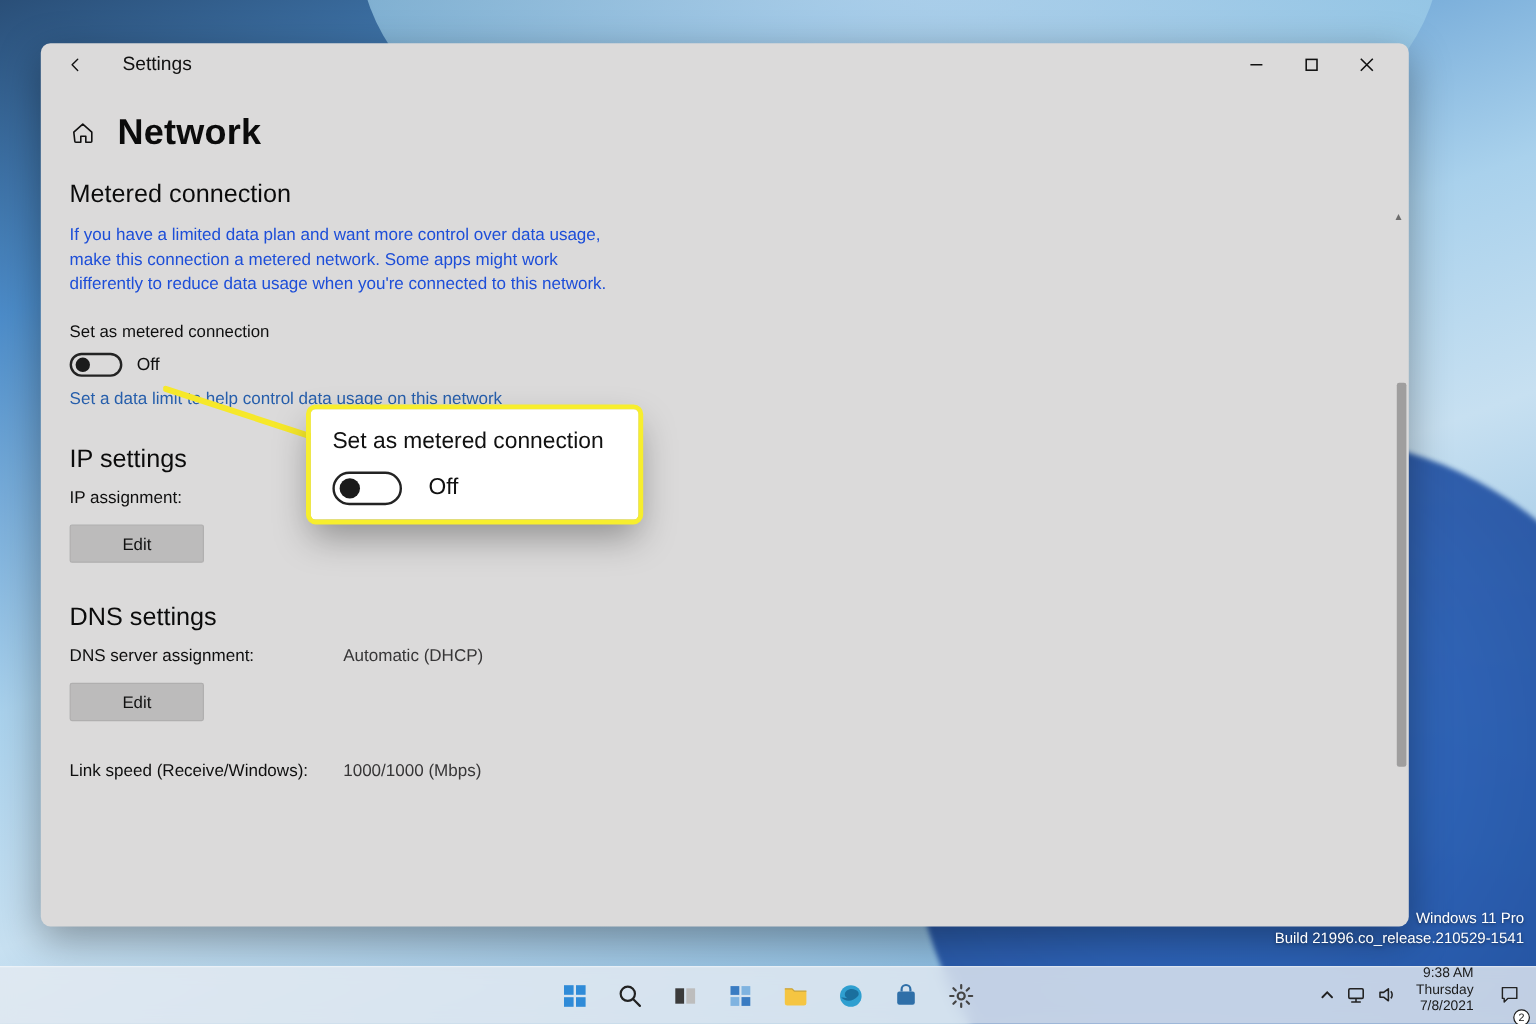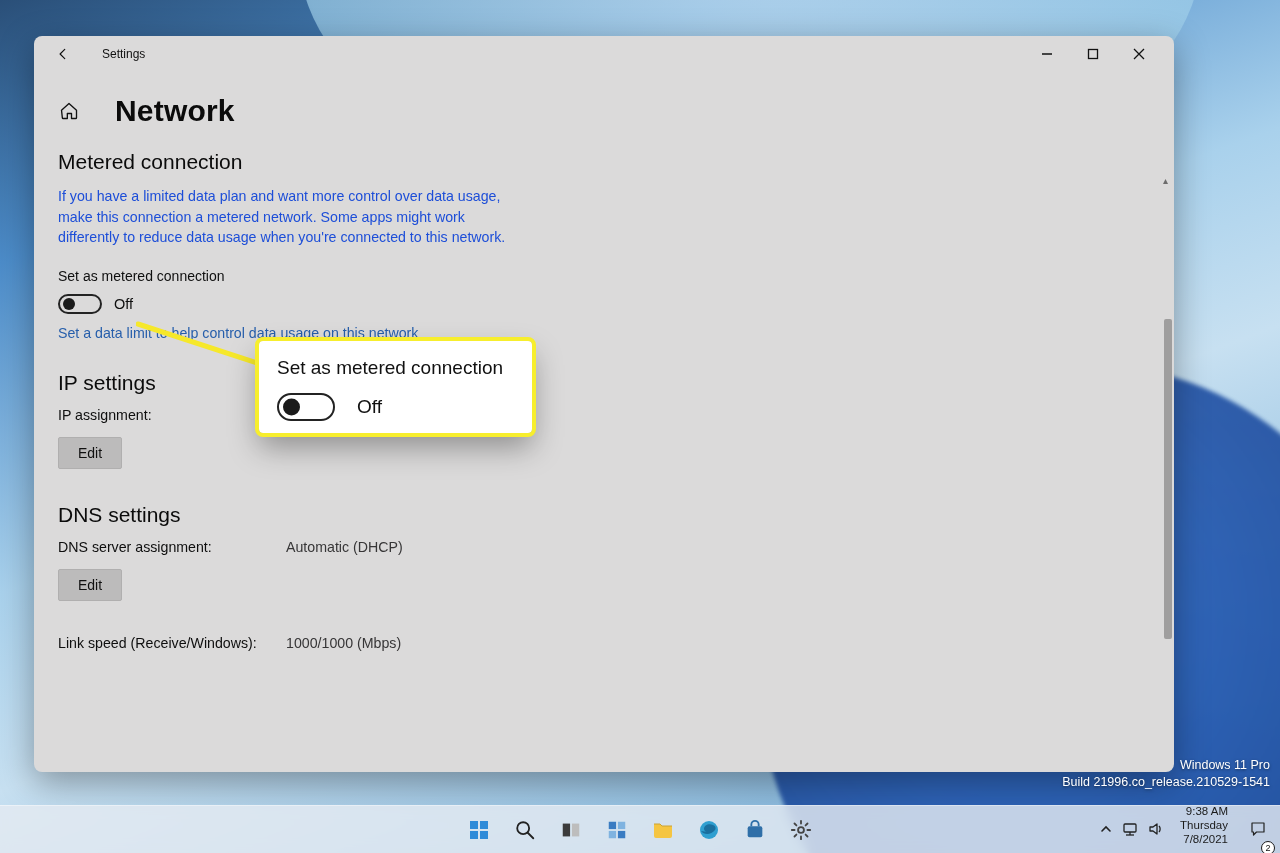--- a/index.html
+++ b/index.html
@@ -20,31 +20,31 @@
     border-radius:50%; opacity:.7;
   }
 
   .window {
     position:absolute; left:34px; top:36px; width:1140px; height:736px;
     background:#dbdada; border-radius:8px; box-shadow:0 10px 34px rgba(0,0,0,.35);
     display:flex; flex-direction:column; overflow:hidden;
   }
   .titlebar {
     height:36px; display:flex; align-items:center; padding:0 12px 0 14px;
-    font-size:12px; color:#111;
+    font-size:16px; color:#111;
   }
   .tb-back { width:30px; height:30px; display:flex; align-items:center; justify-content:center; border-radius:4px; font-size:14px; color:#111; }
   .tb-title { margin-left:24px; }
   .tb-spacer { flex:1; }
   .tb-btn { width:46px; height:36px; display:flex; align-items:center; justify-content:center; font-size:12px; color:#111; }
 
   .page {
     flex:1; overflow:hidden; padding:22px 24px 0 24px; position:relative;
   }
-  .page-head { display:flex; align-items:center; gap:35px; margin-bottom:22px; }
+  .page-head { display:flex; align-items:center; gap:18px; margin-bottom:22px; }
   .home-ico { width:22px; height:22px; display:flex; align-items:center; justify-content:center; }
   h1 { font-weight:600; font-size:30px; color:#0b0b0b; letter-spacing:.2px; }
 
   h2.section { font-weight:400; font-size:21px; color:#0b0b0b; margin-bottom:12px; }
   .desc { font-size:14.2px; color:#1d4ed8; line-height:1.45; max-width:460px; margin-bottom:20px; }
   .subhead { font-size:14px; color:#0f0f0f; margin-bottom:10px; }
 
   .toggle-row { display:flex; align-items:center; gap:12px; margin-bottom:10px; }
   .toggle, .toggle-lg {
     display:inline-block; border:2px solid #232323; border-radius:999px; position:relative;
@@ -54,21 +54,21 @@
   .toggle::after { content:""; position:absolute; left:3px; top:50%; transform:translateY(-50%); width:12px; height:12px; background:#1b1b1b; border-radius:50%; }
   .toggle-state { font-size:14.5px; color:#0f0f0f; }
 
   .link { color:#265eab; font-size:14.2px; text-decoration:none; display:inline-block; margin-top:0px; margin-bottom:30px; }
 
   .kv { display:flex; gap:18px; font-size:14.2px; color:#0f0f0f; margin-bottom:14px; }
   .kv .k { min-width:210px; }
   .kv .v { color:#373637; }
 
   .btn {
-    display:inline-block; background:#bcbbbb; border:1px solid #b0afaf; padding:7px 19px;
+    display:inline-block; background:#bcbbbb; border:1px solid #b0afaf; padding:7px 43px;
     font-size:14px; color:#111; border-radius:2px; margin-bottom:34px;
   }
 
   .scrollbar {
     position:absolute; right:2px; top:247px; width:8px; height:320px;
     background:#9f9e9e; border-radius:2px;
   }
   .scroll-arrow-up {
     position:absolute; right:1px; top:104px; width:10px; height:10px;
     color:#6d6c6c; font-size:10px; line-height:10px;

